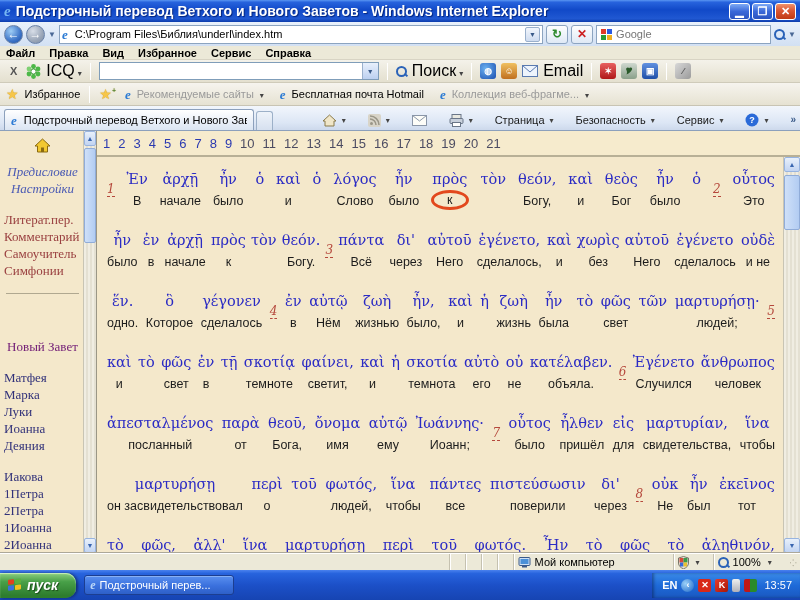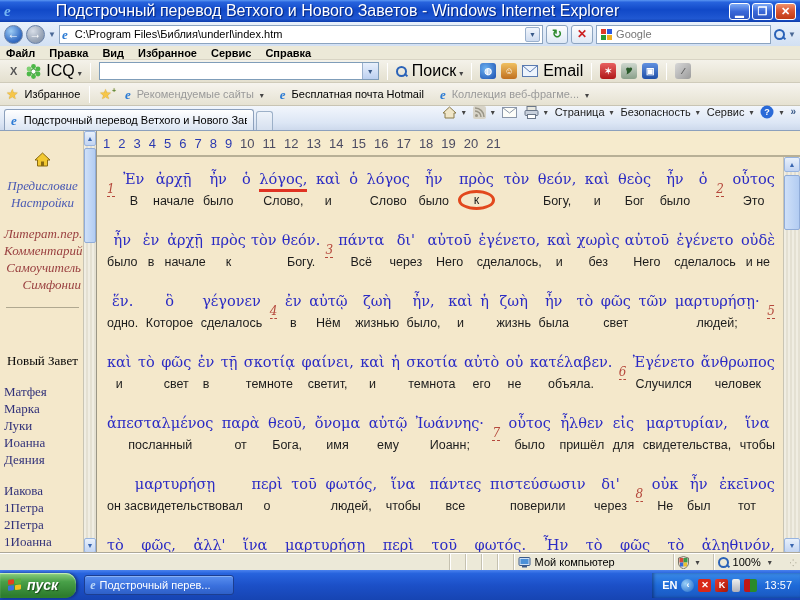--- a/index.html
+++ b/index.html
@@ -4,21 +4,21 @@
 <style>
   * { margin:0; padding:0; box-sizing:border-box; }
   html,body { width:800px; height:600px; overflow:hidden; }
   body { font-family:"Liberation Sans", sans-serif; font-size:11px; background:#ece9d8; }
 
   .window { width:800px; height:600px; display:flex; flex-direction:column; position:relative; }
 
   
   .titlebar { height:22px; background:linear-gradient(180deg,#5a96f2 0%,#2763dd 10%,#1149c8 45%,#2058d2 85%,#0c3cab 100%);
     display:flex; align-items:center; padding:0 4px; color:#fff; flex:0 0 auto; }
-  .titlebar .t-title { flex:1; font-weight:normal; font-size:16px; text-shadow:1px 1px 1px #00227a; white-space:nowrap; overflow:hidden;margin-left:40px; }
+  .titlebar .t-title { flex:1; font-weight:bold; font-size:14px; text-shadow:1px 1px 1px #00227a; white-space:nowrap; overflow:hidden; }
   .winbtn { width:21px; height:17px; margin-left:2px; border:1px solid #fff; border-radius:3px; color:#fff;
     display:flex; align-items:center; justify-content:center; font-size:11px; font-weight:bold;
     background:linear-gradient(180deg,#7da9f5,#3a68d8 50%,#2a53c0); }
   .winbtn.close { background:linear-gradient(180deg,#f0926c,#da5633 45%,#c03a14); }
   .ie-e { display:inline-block; font-family:"Liberation Serif",serif; font-style:italic; font-weight:bold;
     color:#75b6f3; font-size:15px; line-height:15px; margin-right:5px; }
   .ie-e.small { color:#2e7cd4; font-size:13px; line-height:13px; margin-right:3px; }
 
   
   .addrrow { height:24px; background:linear-gradient(180deg,#e9f1fb,#d2e0f3); display:flex; align-items:center; padding:0 4px; gap:3px; flex:0 0 auto; }
@@ -60,34 +60,34 @@
   .fav-link { display:flex; align-items:center; gap:3px; font-size:11px; padding:0 3px; }
   .fav-link.muted .fav-label { color:#9a9a9a; }
   .fav-label { color:#000; white-space:nowrap; }
 
   
   .tabrow { height:25px; background:linear-gradient(180deg,#f2f6fc,#dce6f5 70%,#cdd9ec); display:flex; align-items:flex-end; padding:0 4px 0 4px; flex:0 0 auto; border-bottom:1px solid #8ca0bc; }
   .tab { height:21px; width:250px; background:linear-gradient(180deg,#ffffff,#e9eff8 60%,#dbe5f2); border:1px solid #8ca0bc; border-bottom:none;
     border-radius:3px 3px 0 0; display:flex; align-items:center; padding:0 6px; gap:4px; font-size:11px; }
   .tab-label { white-space:nowrap; overflow:hidden; color:#000; }
   .tab-stub { height:19px; width:17px; margin-left:2px; background:linear-gradient(180deg,#eef3fa,#d6e0ef); border:1px solid #9cb0c8; border-bottom:none; border-radius:3px 3px 0 0; }
-  .cmdbar { margin-left:auto; display:flex; align-items:center; gap:7px; padding-bottom:11px;text-align:right; }
+  .cmdbar { margin-left:auto; display:flex; align-items:center; gap:22px; padding-bottom:3px;text-align:right; }
   .cmd { display:flex; align-items:center; gap:2px; font-size:11px; color:#1a1a1a; }
   .chev { font-size:10px; color:#3a5a88; align-self:flex-start; margin-top:1px; font-weight:bold; }
 
   
   .content { flex:1 1 auto; display:flex; min-height:0; background:#f4e8cb; }
   .sidebar { width:97px; flex:0 0 auto; display:flex; border-right:1px solid #9a9686; }
-  .side-inner { flex:1; padding:19px 2px 0 4px; overflow:hidden; font-family:"Liberation Serif","DejaVu Serif",serif; }
+  .side-inner { flex:1; padding:5px 2px 0 4px; overflow:hidden; font-family:"Liberation Serif","DejaVu Serif",serif; }
   .home-ico { display:block; margin:2px auto 10px auto; }
   .side-group { margin-bottom:14px; text-align:left; }
   .side-link { font-size:13px; line-height:17px; white-space:nowrap; cursor:pointer; }
   .side-group.iblue .side-link { color:#4a5ab4; font-style:italic; text-align:center; }
-  .side-group.dred .side-link { color:#9a4040; text-align:right;font-style:italic; }
-  .side-group.redhead .side-link { color:#000000; text-align:center;margin-top:44px; }
+  .side-group.dred .side-link { color:#9a4040; text-align:left; }
+  .side-group.redhead .side-link { color:#701a75; text-align:center;margin-top:44px; }
   .side-group.navy .side-link { color:#32327a; }
   .side-hr { border-top:1px solid #b0a890; margin:6px 2px 8px 2px; }
 
   
   .vscroll { width:13px; flex:0 0 auto; background:#ece9dd; border-left:1px solid #c8c4b4; display:flex; flex-direction:column; align-items:center; }
   .vscroll.wide { width:17px; }
   .sarrow { width:100%; height:15px; background:linear-gradient(180deg,#e8f0fb,#c2d4f2); border:1px solid #98b4e0; border-radius:2px;
     color:#3a66b0; font-size:7px; display:flex; align-items:center; justify-content:center; flex:0 0 auto; }
   .strack { flex:1; width:100%; background:repeating-linear-gradient(90deg,#f0ede2,#f0ede2 2px,#e4e0d2 2px,#e4e0d2 4px); position:relative; }
   .sthumb { position:absolute; left:0; width:100%; background:linear-gradient(90deg,#cfe0f8,#b2ccf2); border:1px solid #90acd8; border-radius:2px; }
@@ -370,24 +370,20 @@
               </span>
               <span class="pair">
                 <span class="g">ἦν</span>
                 <span class="r">было</span>
               </span>
               <span class="pair">
                 <span class="g">ὁ</span>
                 <span class="r">&nbsp;</span>
               </span>
               <span class="pair">
-                <span class="g g-ul">λόγος,</span>
-                <span class="r">Слово,</span>
-              </span>
-              <span class="pair">
                 <span class="g">καὶ</span>
                 <span class="r">и</span>
               </span>
               <span class="pair">
                 <span class="g">ὁ</span>
                 <span class="r">&nbsp;</span>
               </span>
               <span class="pair">
                 <span class="g">λόγος</span>
                 <span class="r">Слово</span>

